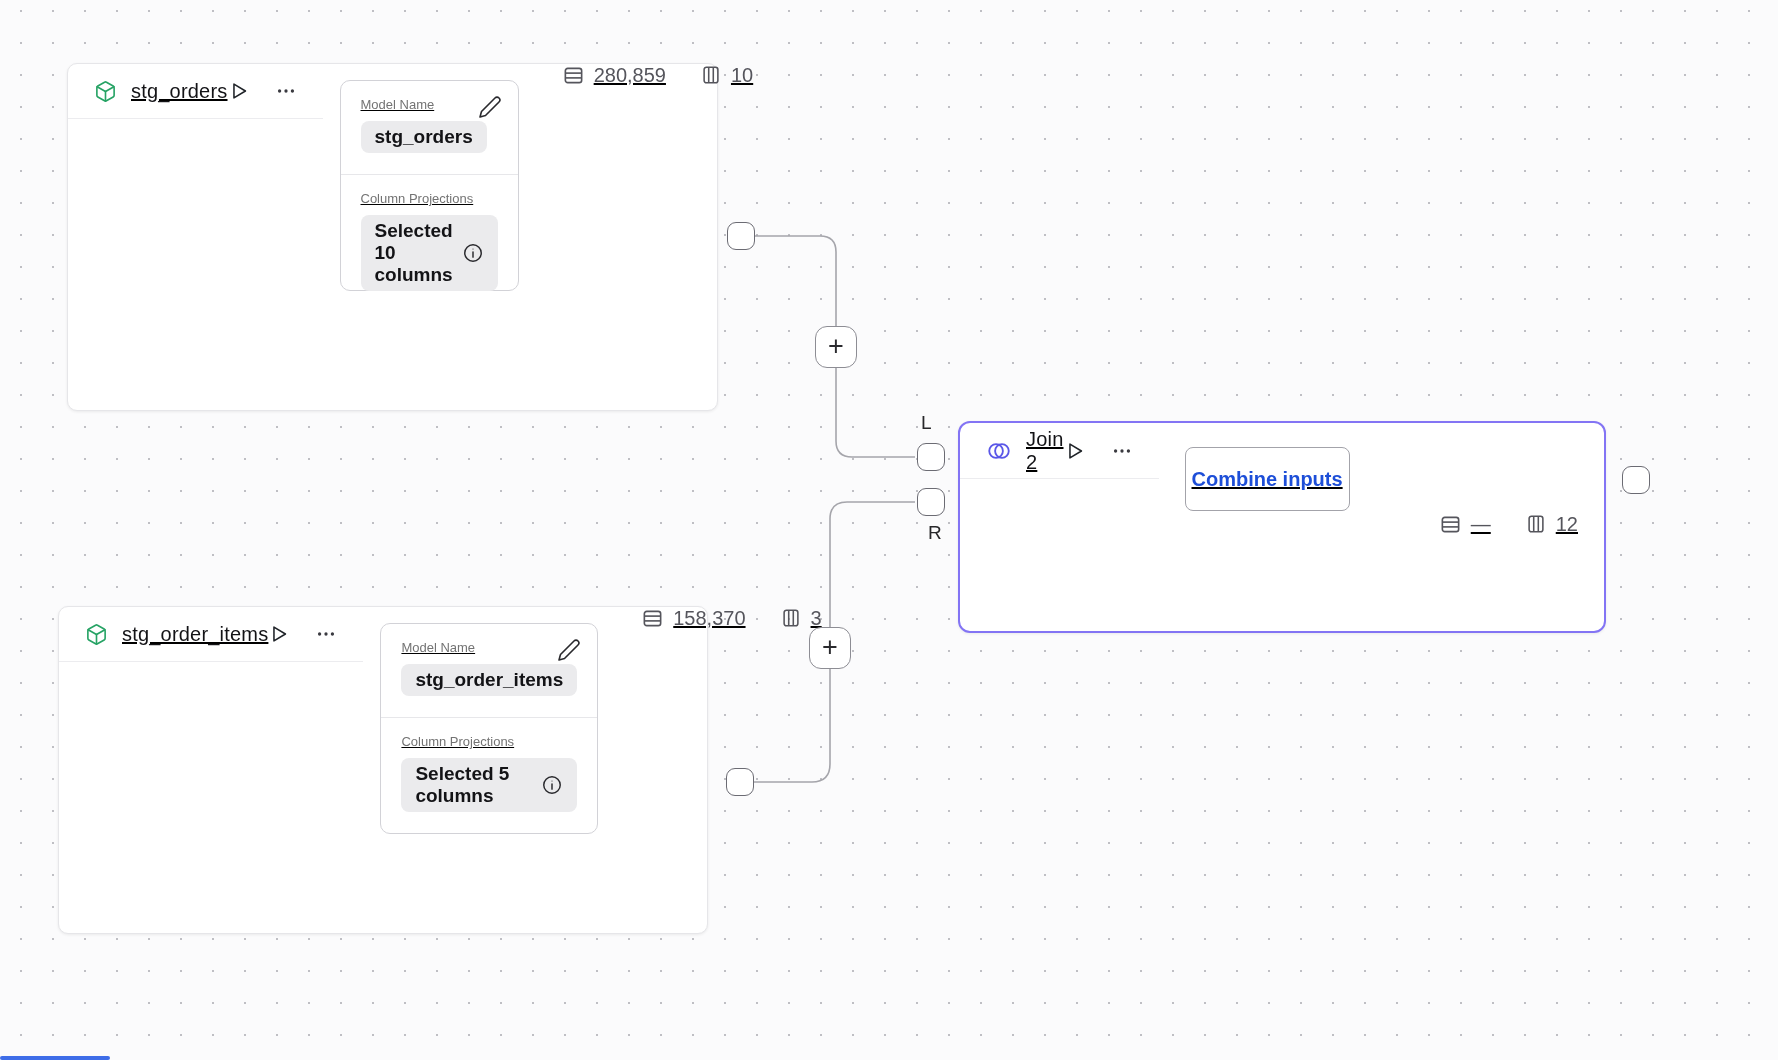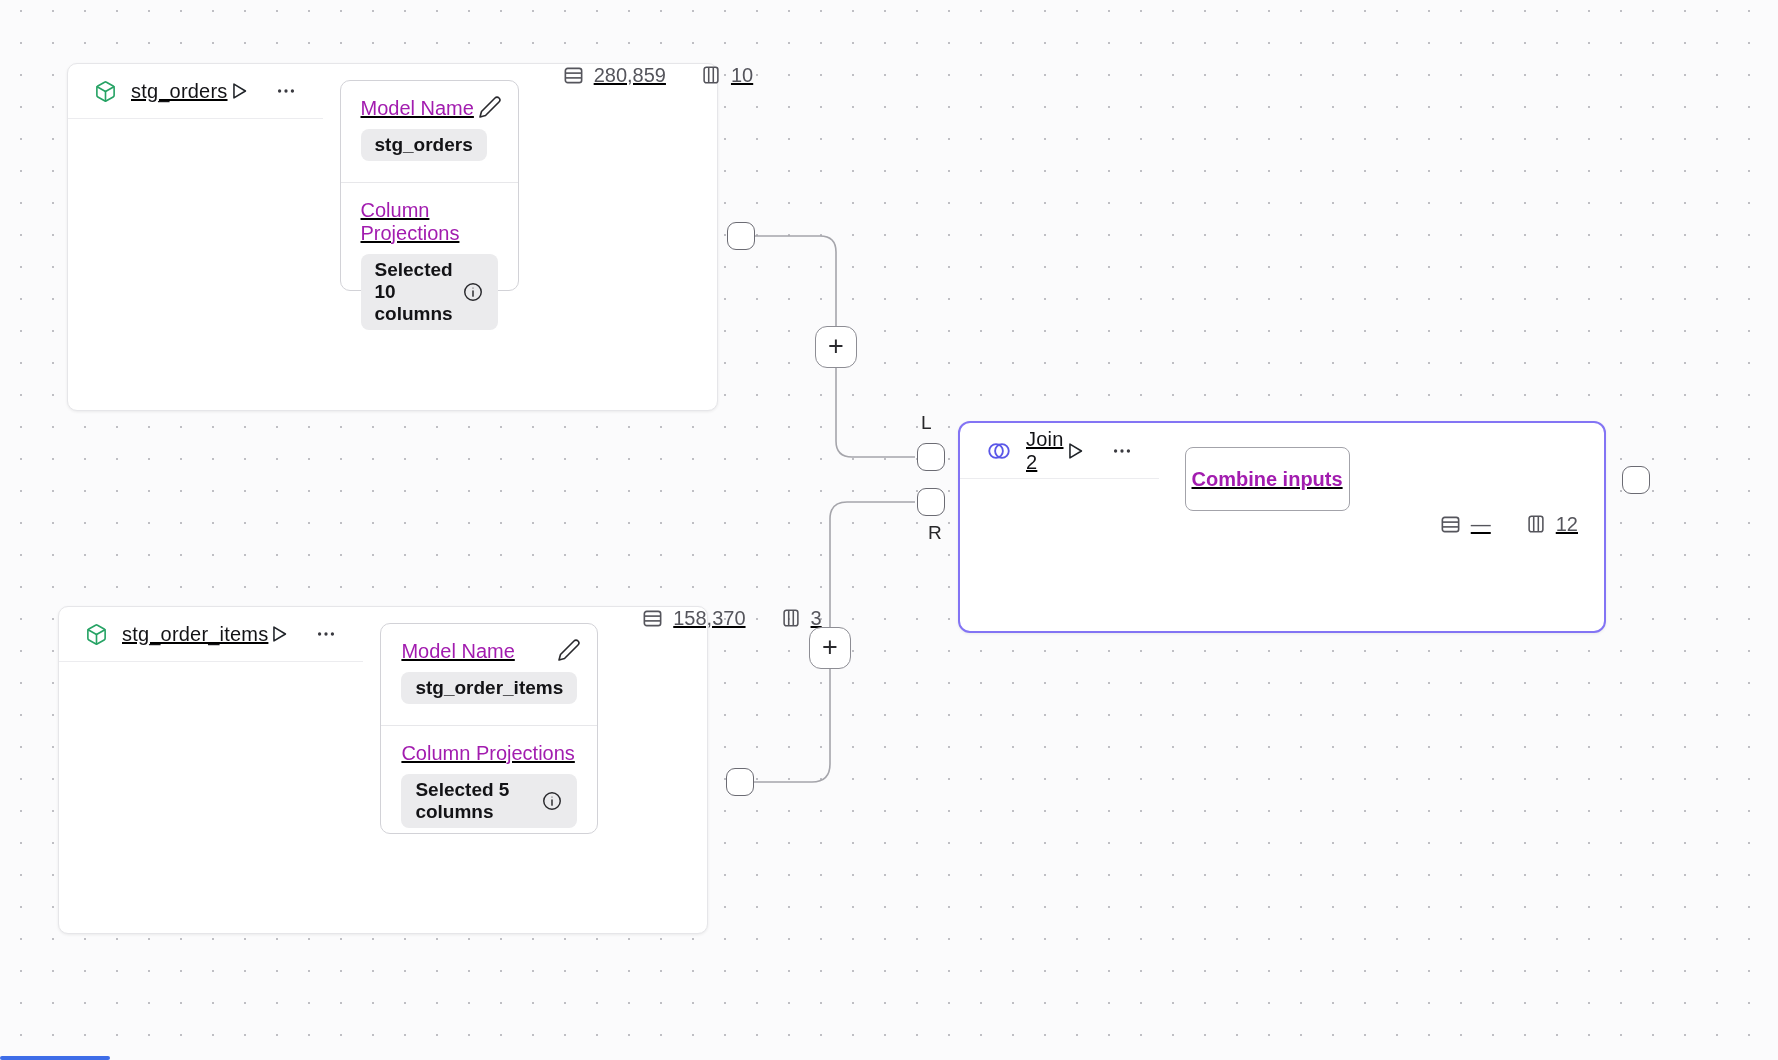--- a/index.html
+++ b/index.html
@@ -25,40 +25,40 @@
     height:55px;flex:0 0 55px;display:flex;align-items:center;
     padding:0 26px;border-bottom:1px solid #ececef;box-sizing:border-box;
   }
   .node-title{font-size:20px;font-weight:500;color:#131316;margin-left:14px;letter-spacing:.2px;}
   .hspacer{flex:1;}
   .icon-btn{display:flex;align-items:center;justify-content:center;cursor:pointer;background:none;border:none;padding:0;}
   .inner-card{
     margin:16px 17px 0 17px;border:1px solid #d2d2d7;border-radius:10px;background:#fff;
     padding:16px 20px 18px 20px;position:relative;box-sizing:border-box;height:211px;
   }
-  .field-label{font-size:20px;color:#a21caf;display:block;}
+  .field-label{font-size:13px;color:#737373;display:block;}
   .chip{
     display:inline-flex;align-items:center;gap:9px;background:#ebebed;border-radius:8px;
     padding:5px 14px;margin-top:9px;font-size:19px;font-weight:700;color:#131316;
   }
   .card-divider{border:none;border-top:1px solid #e7e7ea;margin:21px -20px 16px -20px;}
   .edit-btn{position:absolute;top:14px;right:16px;}
   .node-footer{
     flex:1;display:flex;justify-content:flex-end;
     padding:0 26px;gap:9px;color:#55555c;font-size:20px;font-weight:500;
   }
   .stat-gap{width:16px;}
 
   
   .join-node{border:2px solid #8374f4;border-radius:12px;}
   .join-node .node-header{height:56px;flex-basis:56px;}
   .combine-btn{
     margin:24px 26px 0 26px;height:64px;border:1.5px solid #a3a3aa;border-radius:8px;background:#fff;
     display:flex;align-items:center;justify-content:center;
-    font-size:20px;font-weight:700;color:#a21caf;cursor:pointer;
+    font-size:20px;font-weight:700;color:#1d4ed8;cursor:pointer;
     font-family:"Liberation Sans","DejaVu Sans",sans-serif;
   }
   .join-footer{
     flex:1;display:flex;align-items:center;justify-content:flex-end;
     padding:0 26px 6px 26px;gap:9px;color:#55555c;font-size:20px;font-weight:500;
   }
 
   .port{
     position:absolute;width:28px;height:28px;background:#fff;border:1.8px solid #6b6b73;
     border-radius:9px;box-sizing:border-box;cursor:crosshair;

